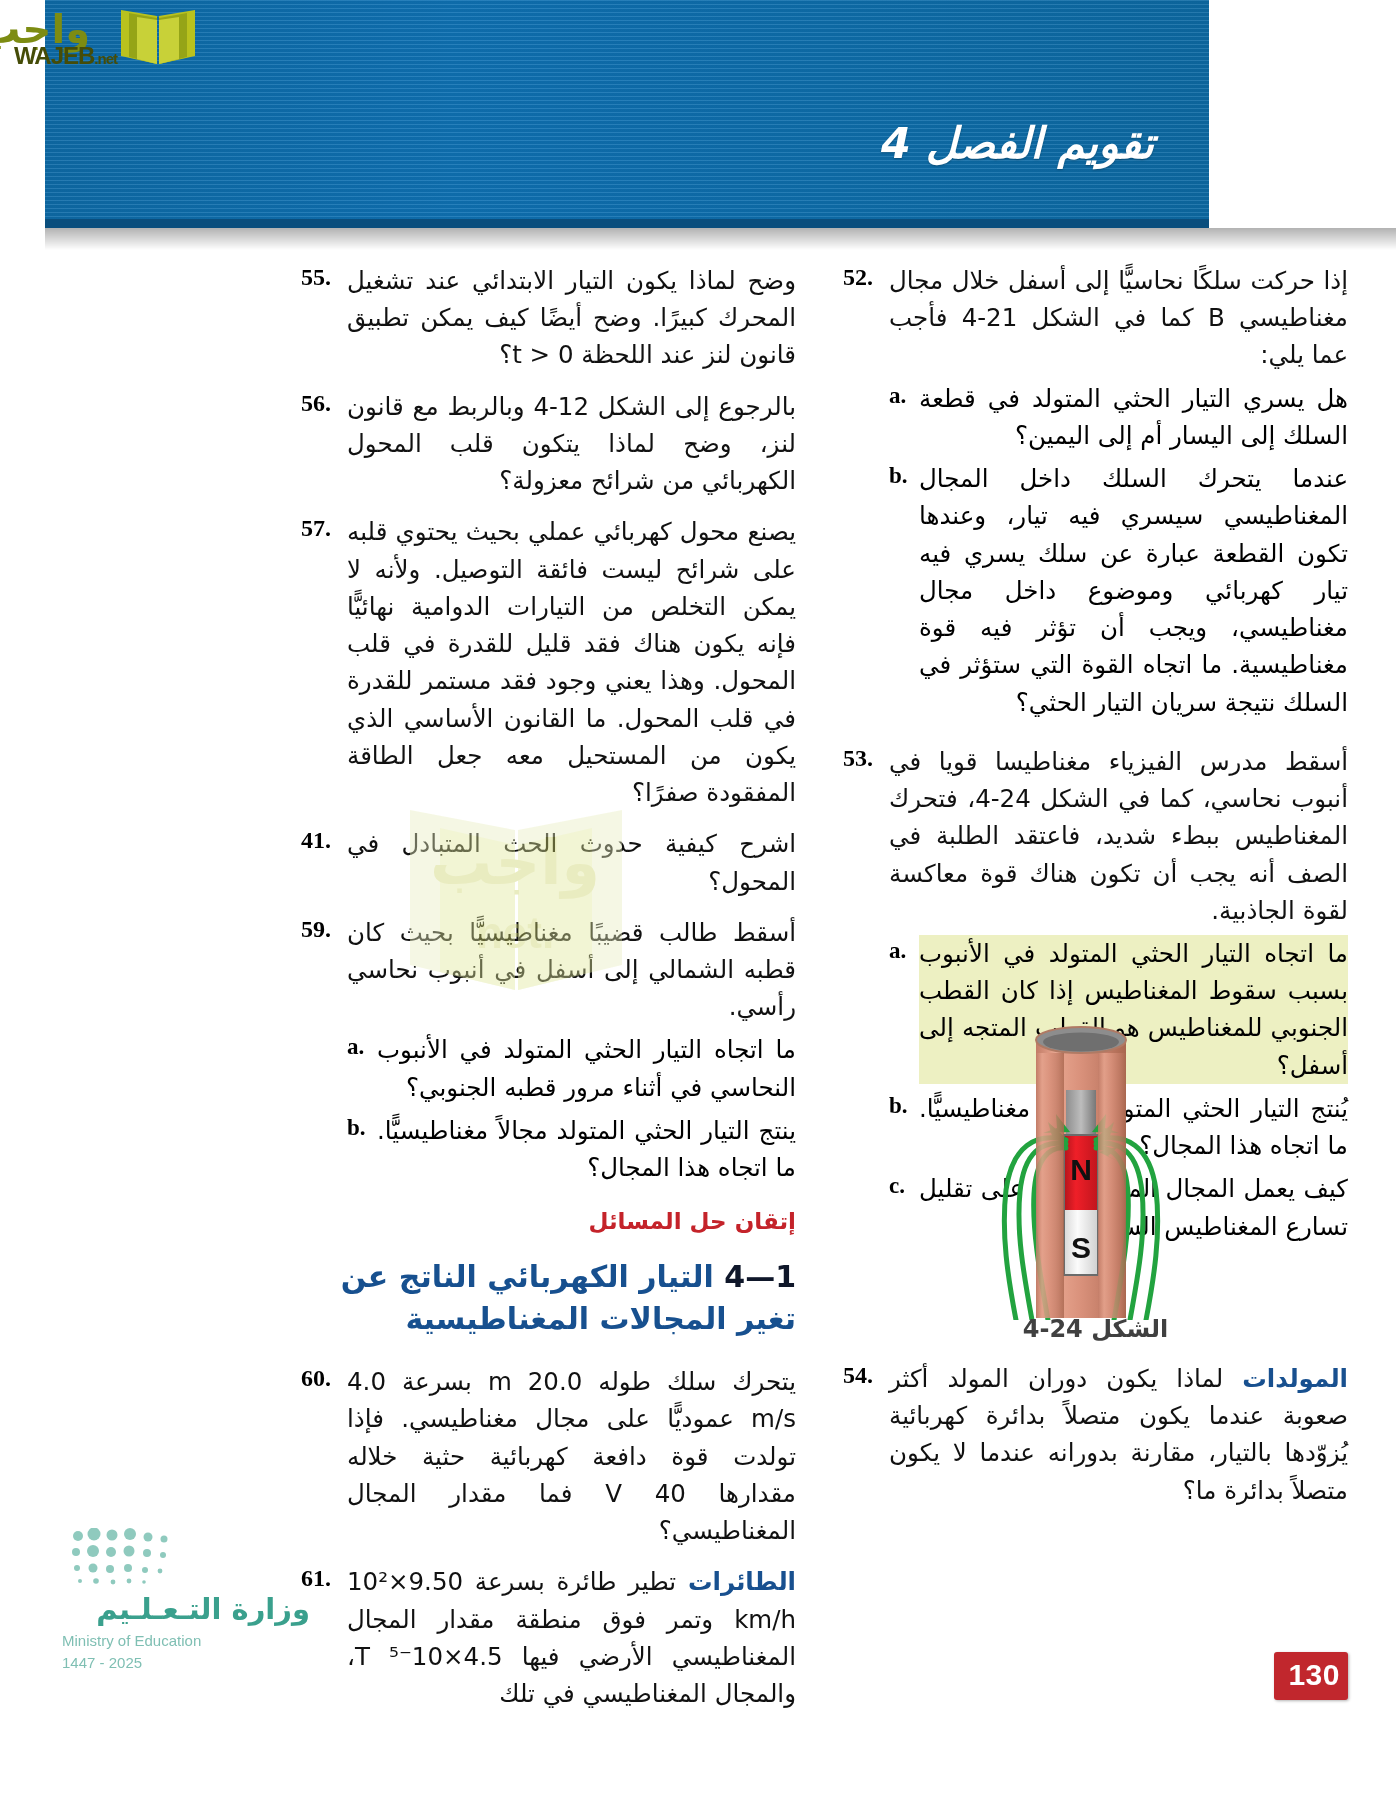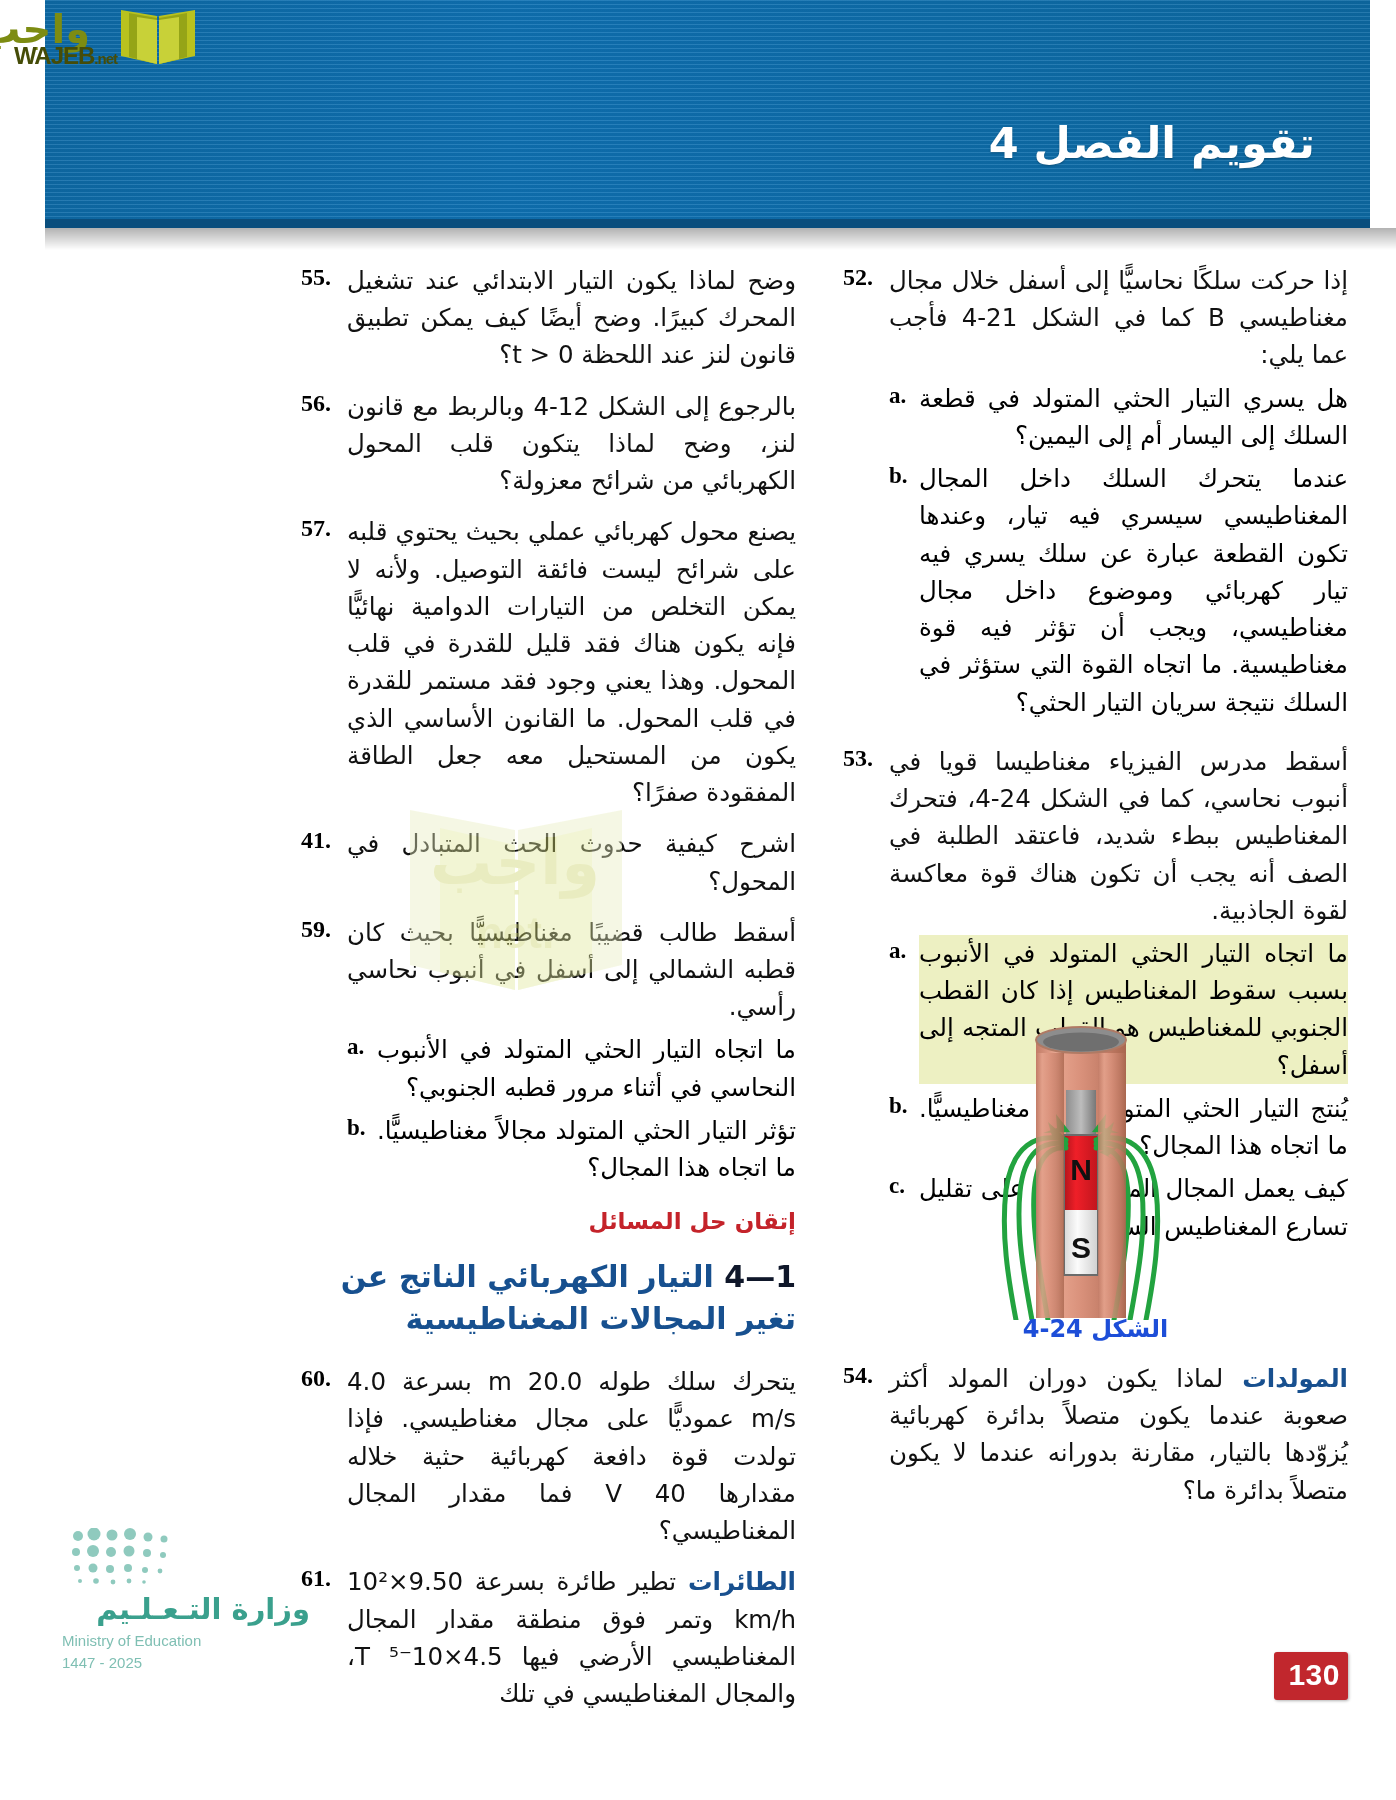--- a/index.html
+++ b/index.html
@@ -9,27 +9,28 @@
     font-family:"Liberation Serif","DejaVu Serif",serif;
     position:relative;overflow:hidden;
   }
   .page{position:relative;width:1396px;height:1800px;background:#fff;}
 
   
   .gutter{position:absolute;left:0;top:0;width:45px;height:100%;background:#ffffff;z-index:6;}
 
   
   .header-band{
-    position:absolute;left:45px;top:0;width:1325px;height:228px;
+    position:absolute;left:45px;top:0;width:1164px;height:228px;
     background:
       repeating-linear-gradient(to bottom,
         rgba(255,255,255,.10) 0px, rgba(255,255,255,.10) 1px,
         rgba(0,0,0,.06) 1px, rgba(0,0,0,.06) 4px),
       linear-gradient(to right,#0e6ba8 0%,#0f72b4 35%,#0d6aa4 100%);
     overflow:hidden;
+    font-style:italic;
   }
   .header-band::after{
     content:"";position:absolute;left:0;right:0;bottom:0;height:9px;
     background:#0a4e7d;
   }
   .header-title{
     position:absolute;right:55px;top:118px;
     color:#ffffff;font-size:43px;font-weight:bold;
     font-family:"DejaVu Sans","Liberation Sans",sans-serif;
     letter-spacing:0px;direction:rtl;text-shadow:0 1px 2px rgba(0,0,0,.25);
@@ -107,21 +108,21 @@
     font-size:30px;font-weight:bold;color:#17508f;line-height:1.38;
     text-align:right;direction:rtl;margin-bottom:24px;
   }
   .blue-head .num{color:#0f172a;}
 
   
   .figure{position:absolute;right:150px;top:1020px;width:330px;height:300px;}
   .figcap{
     position:absolute;right:48px;top:1315px;width:505px;text-align:center;
     font-family:"DejaVu Sans","Liberation Sans",sans-serif;
-    font-size:24px;font-weight:bold;color:#1d4ed8;direction:rtl;
+    font-size:24px;font-weight:bold;color:#404040;direction:rtl;
   }
 
   
   .ministry{position:absolute;left:60px;bottom:122px;width:260px;height:150px;direction:rtl;}
   .ministry .dots{position:absolute;left:8px;top:0px;width:120px;height:58px;}
   .ministry .mtitle{
     position:absolute;left:0px;top:64px;width:250px;
     font-family:"DejaVu Sans","Liberation Sans",sans-serif;
     font-size:29px;font-weight:bold;color:#3aa08d;text-align:right;direction:rtl;
   }
@@ -330,21 +331,21 @@
     <div class="qitem">
       <div class="qnum">59.</div>
       <div class="qbody">
         <div class="qtext">أسقط طالب قضيبًا مغناطيسيًّا بحيث كان قطبه الشمالي إلى أسفل في أنبوب نحاسي رأسي.</div>
         <div class="sub">
           <div class="sublab">a.</div>
           <div class="subtext">ما اتجاه التيار الحثي المتولد في الأنبوب النحاسي في أثناء مرور قطبه الجنوبي؟</div>
         </div>
         <div class="sub">
           <div class="sublab">b.</div>
-          <div class="subtext">تؤثر التيار الحثي المتولد مجالاً مغناطيسيًّا. ما اتجاه هذا المجال؟</div>
+          <div class="subtext">ينتج التيار الحثي المتولد مجالاً مغناطيسيًّا. ما اتجاه هذا المجال؟</div>
         </div>
       </div>
     </div>
 
     <div class="red-head">إتقان حل المسائل</div>
 
     <div class="blue-head">
       <span class="num">1—4</span>
       <span>التيار الكهربائي الناتج عن تغير المجالات المغناطيسية</span>
     </div>

